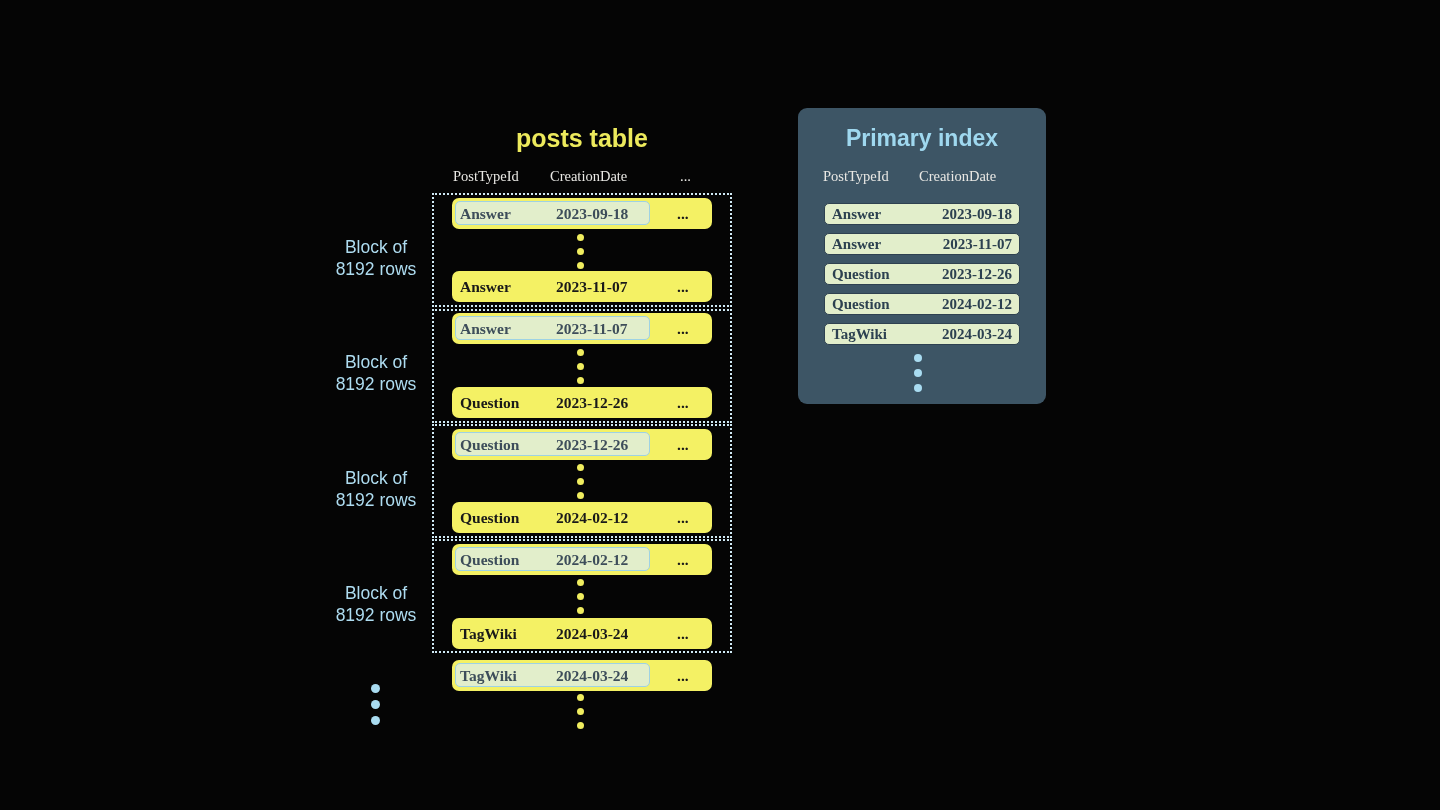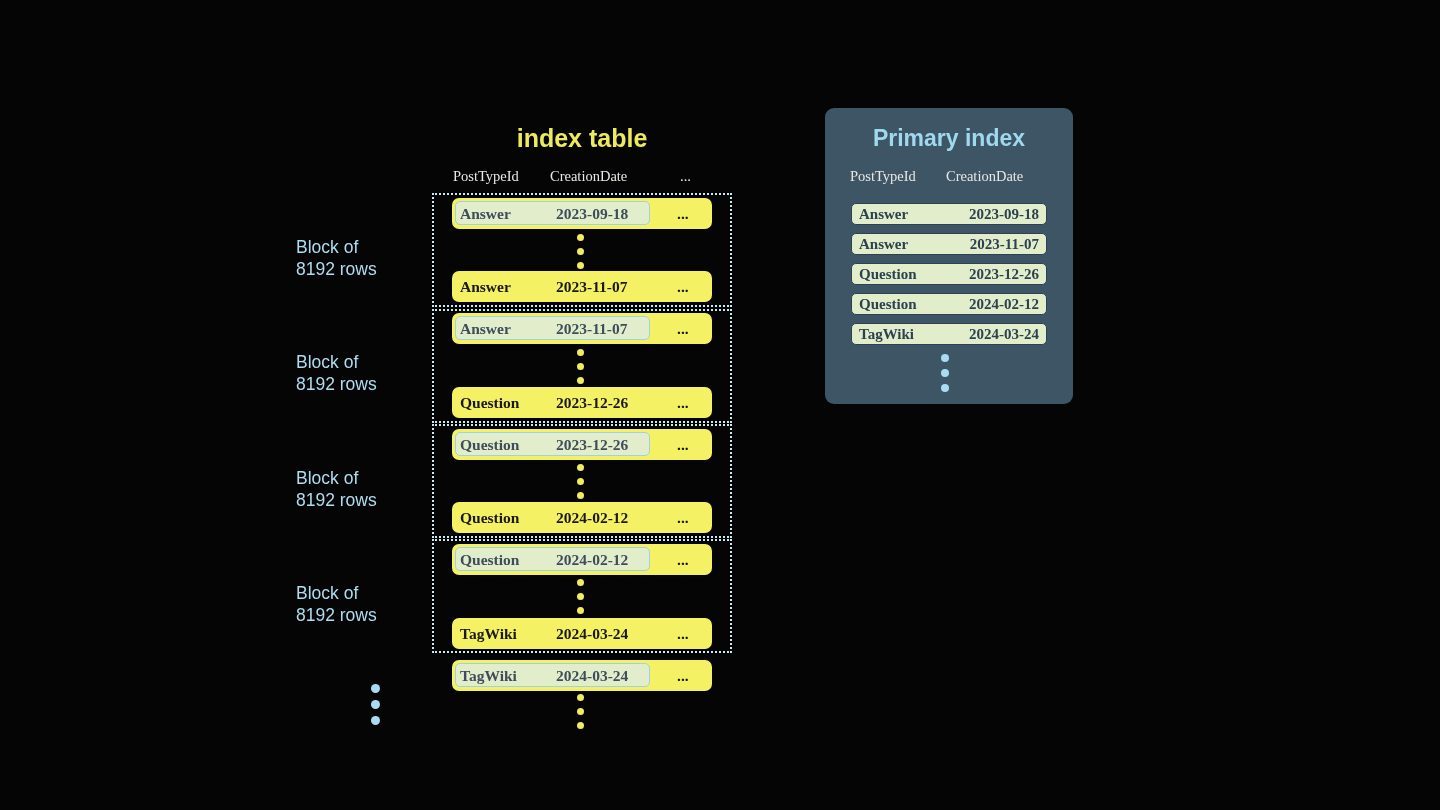--- a/index.html
+++ b/index.html
@@ -15,21 +15,21 @@
   .pt-headers{position:absolute;left:432px;top:166px;width:300px;height:20px;line-height:20px;
               font-size:14.5px;color:#e9e8e4;}
   .pt-headers span{position:absolute;top:0;}
   .pt-h1{left:21px;} .pt-h2{left:118px;} .pt-h3{left:248px;}
 
   
   .blk{position:absolute;left:432px;width:296px;height:110px;border:2px dotted #cfe9f4;}
   .blk1{top:193px;} .blk2{top:309px;} .blk3{top:424px;} .blk4{top:539px;}
 
   
-  .blk-label{position:absolute;left:296px;width:160px;text-align:left;font-size:17.5px;
+  .blk-label{position:absolute;left:296px;width:160px;text-align:center;font-size:17.5px;
              line-height:21.5px;color:#aedcf0;font-weight:400;}
   .lbl1{top:237px;} .lbl2{top:352px;} .lbl3{top:468px;} .lbl4{top:583px;}
 
   
   .prow{position:absolute;left:452px;width:260px;height:31px;background:#f4f164;border-radius:7px;
         line-height:31px;font-size:15.5px;font-weight:700;color:#191919;}
   .prow span{position:absolute;top:0;z-index:1;}
   .ptype{left:8px;} .pdate{left:104px;} .pdots{left:225px;}
   .hl{position:absolute;left:3px;top:3px;width:193px;height:22px;background:#e2eecb;
       border:1.5px solid #9ed2e4;border-radius:5px;z-index:0;}
@@ -40,41 +40,41 @@
   
   .dots{position:absolute;display:flex;flex-direction:column;gap:7px;}
   .dots i{display:block;width:7px;height:7px;border-radius:50%;background:#f0ed5f;}
   .dots.blue i{width:9px;height:9px;background:#a9dcf1;}
   .dg1{left:577px;top:234px;} .dg2{left:577px;top:349px;} .dg3{left:577px;top:464px;}
   .dg4{left:577px;top:579px;} .dg5{left:577px;top:694px;}
   .dgl{left:371px;top:684px;}
 
   
   .panel{position:absolute;left:798px;top:108px;width:248px;height:296px;border-radius:9px;
-         background:#3d5565;margin-left:27px;}
+         background:#3d5565;}
   .pi-title{position:absolute;left:0;top:14px;width:248px;height:32px;line-height:32px;
             text-align:center;font-size:23px;font-weight:600;color:#9fd8ef;}
   .pi-headers{position:absolute;left:0;top:58px;width:248px;height:20px;line-height:20px;
               font-size:14.5px;color:#e9e8e4;}
   .pi-headers span{position:absolute;top:0;}
   .pi-h1{left:25px;} .pi-h2{left:121px;}
   .irow{position:absolute;left:26px;width:196px;height:22px;box-sizing:border-box;
         background:#e2eecb;border:1px solid #2e4150;border-radius:5px;
         display:flex;justify-content:space-between;align-items:center;padding:0 7px;
         font-size:15px;font-weight:700;color:#2c4150;}
   .i0{top:95px;} .i1{top:125px;} .i2{top:155px;} .i3{top:185px;} .i4{top:215px;}
   .dots.idx{left:116px;top:246px;}
   .dots.idx i{width:8px;height:8px;background:#a9dcf1;}
 </style>
 </head>
 <body>
 
 <div class="canvas">
 
-  <div class="pt-title">index table</div>
+  <div class="pt-title">posts table</div>
 
   <div class="pt-headers mono">
     <span class="pt-h1">PostTypeId</span>
     <span class="pt-h2">CreationDate</span>
     <span class="pt-h3">...</span>
   </div>
 
   <div class="blk blk1"></div>
   <div class="blk blk2"></div>
   <div class="blk blk3"></div>

